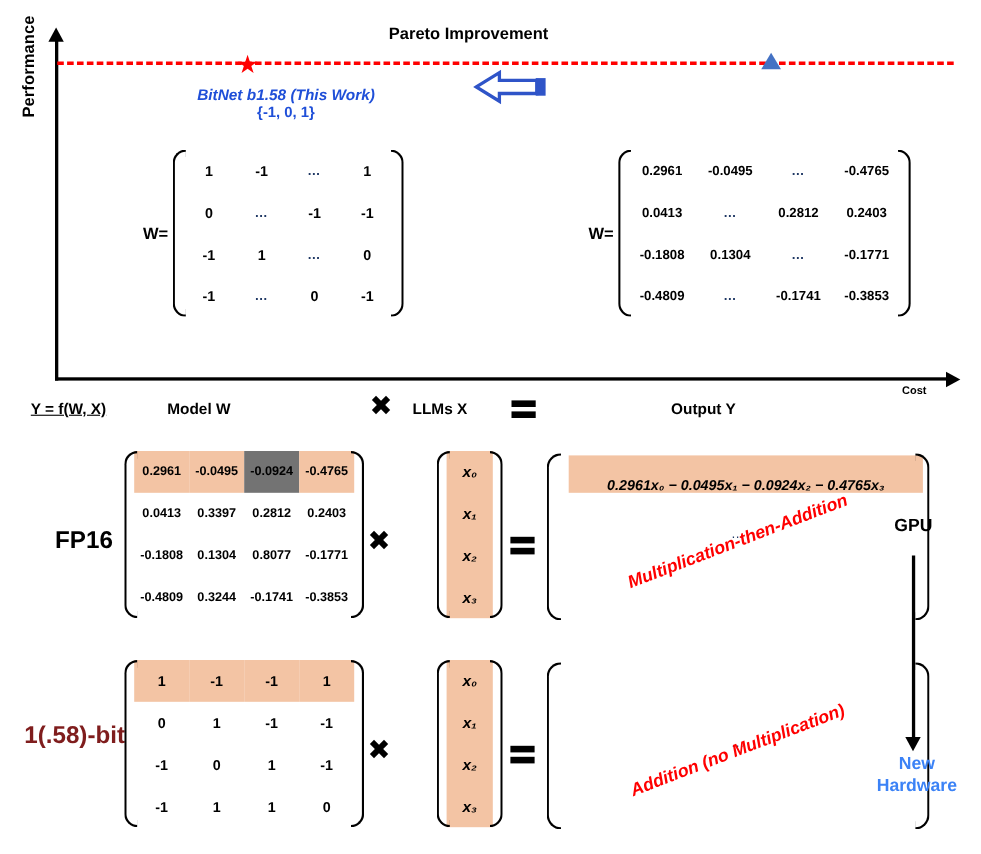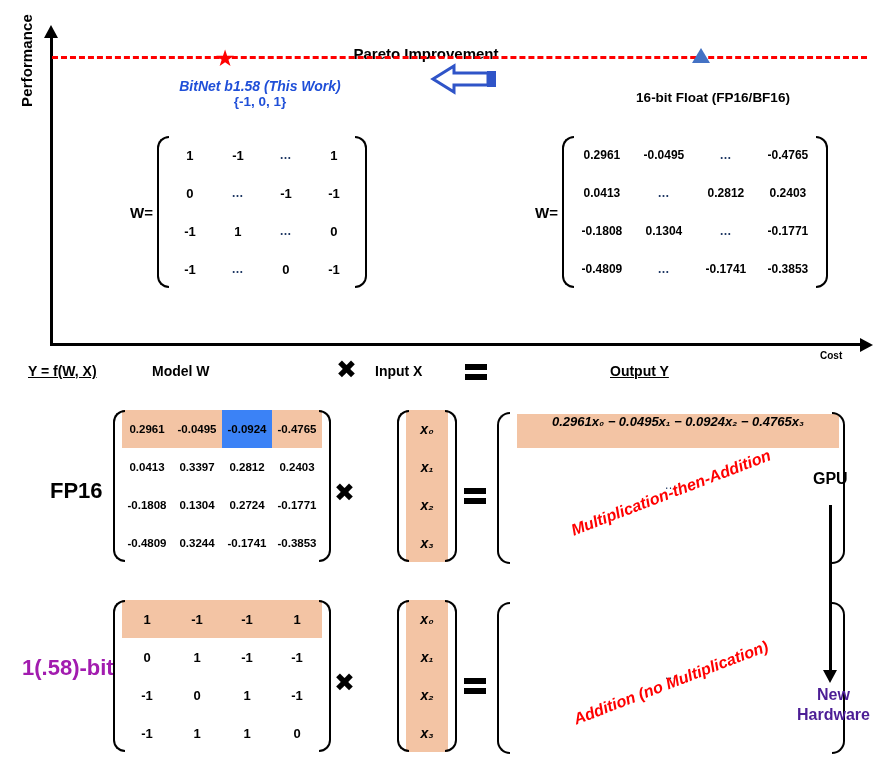--- a/index.html
+++ b/index.html
@@ -14,21 +14,21 @@
   #x-axis-line{position:absolute;left:50px;top:343px;width:812px;height:3px;background:#000;}
   #x-axis-arrow{position:absolute;left:860px;top:338px;width:0;height:0;
       border-top:7px solid transparent;border-bottom:7px solid transparent;border-left:13px solid #000;}
   #y-axis-label{position:absolute;left:-29px;top:52px;width:110px;text-align:center;
       transform:rotate(-90deg);font-size:15px;font-weight:bold;letter-spacing:.1px;}
   #x-axis-label{position:absolute;left:820px;top:350px;font-size:10px;font-weight:bold;}
 
   #pareto-dashed{position:absolute;left:52px;top:56px;width:815px;height:0;
       border-top:3px dashed #ff0000;}
   #pareto-title{position:absolute;left:0;top:22px;width:852px;text-align:center;
-      font-size:15px;font-weight:bold;margin-top:23px;}
+      font-size:15px;font-weight:bold;}
 
   #star-marker{position:absolute;left:214px;top:47px;width:22px;height:22px;color:#ff0000;
       font-size:23px;line-height:22px;text-align:center;}
   #triangle-marker{position:absolute;left:692px;top:48px;width:0;height:0;
       border-left:9px solid transparent;border-right:9px solid transparent;border-bottom:15px solid #4472c4;}
 
   #pareto-arrow{position:absolute;left:430px;top:62px;width:72px;height:34px;}
   #bitnet-group{position:absolute;left:95px;top:78px;width:330px;}
   #bitnet-name{color:#1f4fd8;font-size:14px;font-weight:bold;text-align:center;font-style:italic;}
   #bitnet-set{color:#1f4fd8;font-size:13.5px;font-weight:bold;text-align:center;}
@@ -54,32 +54,32 @@
   #fp-matrix-top{position:absolute;left:535px;top:136px;}
   #fp-matrix-top .mat-grid{grid-template-columns:repeat(4,62px);grid-auto-rows:38px;}
   #fp-matrix-top .mat-cell{font-size:12px;}
 
   
   #calc-panel{position:absolute;left:0;top:352px;width:892px;height:424px;}
   .hdr{position:absolute;font-size:14px;font-weight:bold;white-space:nowrap;}
   #hdr-formula{left:28px;top:363px;text-decoration:underline;}
   #hdr-model{left:152px;top:363px;}
   #hdr-input{left:375px;top:363px;}
-  #hdr-output{left:610px;top:363px;text-decoration:underline;}
+  #hdr-output{left:610px;top:363px;}
 
   .times-sym{font-size:25px;font-weight:bold;line-height:1;}
   .eq-sym{display:inline-block;width:22px;}
   .eq-sym span{display:block;height:6px;background:#000;margin:4px 0;}
 
   #hdr-times{position:absolute;left:336px;top:357px;}
   #hdr-eq{position:absolute;left:465px;top:360px;}
 
   .row-label{position:absolute;font-size:22px;font-weight:bold;}
   #label-fp16{left:50px;top:478px;}
-  #label-bit158{left:22px;top:655px;color:#a21caf;}
+  #label-bit158{left:22px;top:655px;color:#7f1d1d;}
 
   .hl{background:#f3c4a4;}
 
   
   #fp16-matrix{position:absolute;left:113px;top:410px;}
   #fp16-matrix .mat-grid{grid-template-columns:repeat(4,50px);grid-auto-rows:38px;}
   #fp16-matrix .mat-cell{font-size:11.5px;}
   #bit-matrix{position:absolute;left:113px;top:600px;}
   #bit-matrix .mat-grid{grid-template-columns:repeat(4,50px);grid-auto-rows:38px;}
   #bit-matrix .mat-cell{font-size:13px;}
@@ -96,37 +96,37 @@
   #eq-bottom{position:absolute;left:464px;top:674px;}
 
   
   .out-box{position:absolute;}
   .out-inner{position:relative;height:152px;width:348px;}
   .out-inner::before,.out-inner::after{content:"";position:absolute;top:0;bottom:0;width:11px;
       border:2.2px solid #000;}
   .out-inner::before{left:0;border-right:none;border-radius:13px 0 0 13px;}
   .out-inner::after{right:0;border-left:none;border-radius:0 13px 13px 0;}
   .out-top-row{position:absolute;left:20px;right:6px;top:2px;height:34px;
-      display:flex;align-items:flex-start;justify-content:center;}
+      display:flex;align-items:flex-end;justify-content:center;}
   .out-expr{font-size:13px;font-weight:bold;font-style:italic;white-space:nowrap;}
   .out-dots{position:absolute;left:0;right:0;top:66px;text-align:center;
       font-size:12px;color:#1f3864;letter-spacing:1px;}
   .diag-note{position:absolute;left:0;right:0;top:72px;text-align:center;
       color:#ff0000;font-size:16px;font-weight:bold;font-style:italic;
       transform:rotate(-21deg);white-space:nowrap;}
   #output-top{left:497px;top:412px;}
   #output-bottom{left:497px;top:602px;}
 
   
   #label-gpu{position:absolute;left:813px;top:470px;font-size:16px;font-weight:bold;}
   #hw-arrow-line{position:absolute;left:829px;top:505px;width:2.5px;height:168px;background:#000;}
   #hw-arrow-head{position:absolute;left:823px;top:670px;width:0;height:0;
       border-left:7px solid transparent;border-right:7px solid transparent;border-top:13px solid #000;}
   #label-newhw{position:absolute;left:776px;top:685px;width:115px;text-align:center;
-      color:#4c1d95;font-size:16px;font-weight:bold;line-height:1.25;}
+      color:#3b82f6;font-size:16px;font-weight:bold;line-height:1.25;}
 </style>
 </head>
 <body>
 
 <div id="pareto-panel">
 
   <div id="y-axis-line"></div>
   <div id="y-axis-arrow"></div>
   <div id="x-axis-line"></div>
   <div id="x-axis-arrow"></div>
@@ -168,21 +168,20 @@
           <span class="mat-cell">0</span>
           <span class="mat-cell">-1</span>
           <span class="mat-cell dots">…</span>
           <span class="mat-cell">0</span>
           <span class="mat-cell">-1</span>
         </span>
     </span>
   </div>
 
   <div id="transformer-group">
-    <div id="transformer-precision">16-bit Float (FP16/BF16)</div>
   </div>
 
   <div id="fp-matrix-top" class="mat-wrap">
     <span class="mat-eq">W=</span>
     <span class="brk">
       <span class="mat-grid" id="grid-transformer">
           <span class="mat-cell">0.2961</span>
           <span class="mat-cell">-0.0495</span>
           <span class="mat-cell dots">…</span>
           <span class="mat-cell">-0.4765</span>
@@ -200,45 +199,45 @@
           <span class="mat-cell">-0.3853</span>
         </span>
     </span>
   </div>
 </div>
 
 <div id="calc-panel"></div>
 
 <div class="hdr" id="hdr-formula">Y = f(W, X)</div>
 <div class="hdr" id="hdr-model">Model W</div>
-<div class="hdr" id="hdr-input">Input X</div>
+<div class="hdr" id="hdr-input">LLMs X</div>
 <div class="hdr" id="hdr-output">Output Y</div>
 
 <div id="hdr-times" class="times-sym">✖</div>
 <div id="hdr-eq">
   <span class="eq-sym"><span></span><span></span></span>
 </div>
 
 <div class="row-label" id="label-fp16">FP16</div>
 <div class="row-label" id="label-bit158">1(.58)-bit</div>
 
 <div id="fp16-matrix" class="mat-wrap">
   <span class="brk">
     <span class="mat-grid" id="grid-fp16">
         <span class="mat-cell hl" style="background: rgb(243, 196, 164);">0.2961</span>
         <span class="mat-cell hl" style="background: rgb(243, 196, 164);">-0.0495</span>
-        <span class="mat-cell hl" style="background: #3b82f6;">-0.0924</span>
+        <span class="mat-cell hl" style="background: #737373;">-0.0924</span>
         <span class="mat-cell hl" style="background: rgb(243, 196, 164);">-0.4765</span>
         <span class="mat-cell">0.0413</span>
         <span class="mat-cell">0.3397</span>
         <span class="mat-cell">0.2812</span>
         <span class="mat-cell">0.2403</span>
         <span class="mat-cell">-0.1808</span>
         <span class="mat-cell">0.1304</span>
-        <span class="mat-cell">0.2724</span>
+        <span class="mat-cell">0.8077</span>
         <span class="mat-cell">-0.1771</span>
         <span class="mat-cell">-0.4809</span>
         <span class="mat-cell">0.3244</span>
         <span class="mat-cell">-0.1741</span>
         <span class="mat-cell">-0.3853</span>
       </span>
   </span>
 </div>
 
 <div id="x-vector-top" class="mat-wrap vec">

